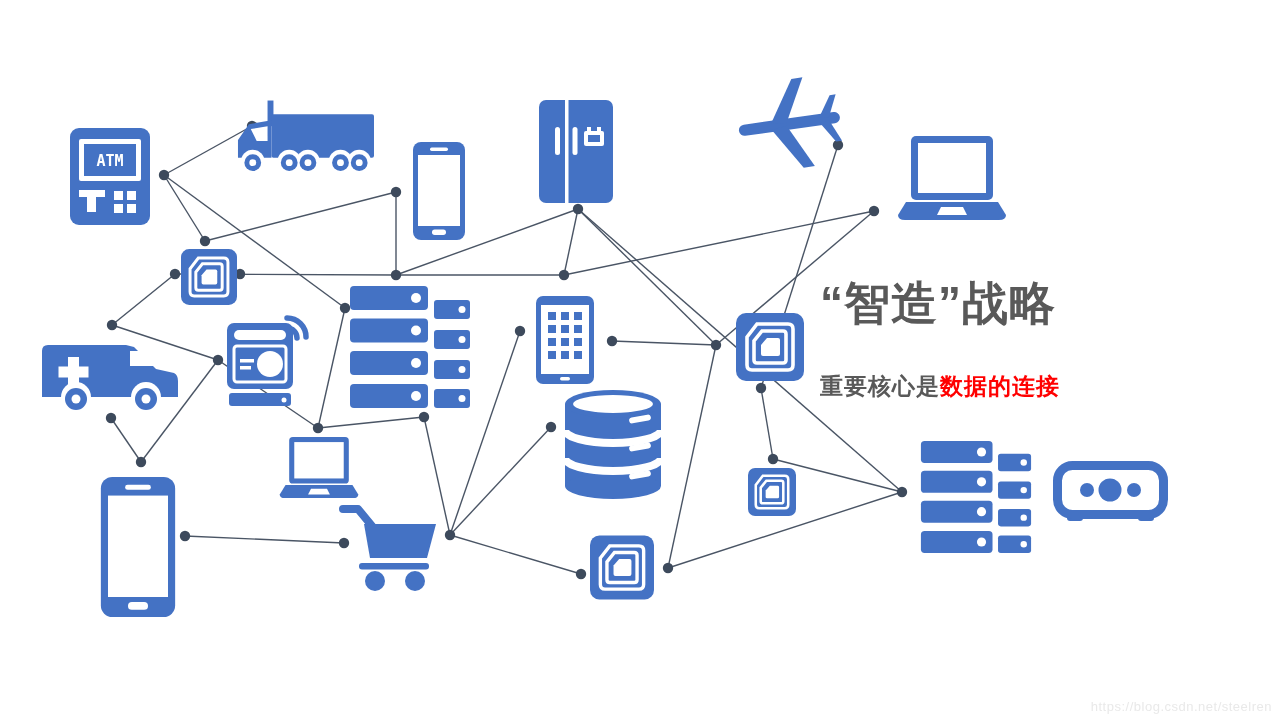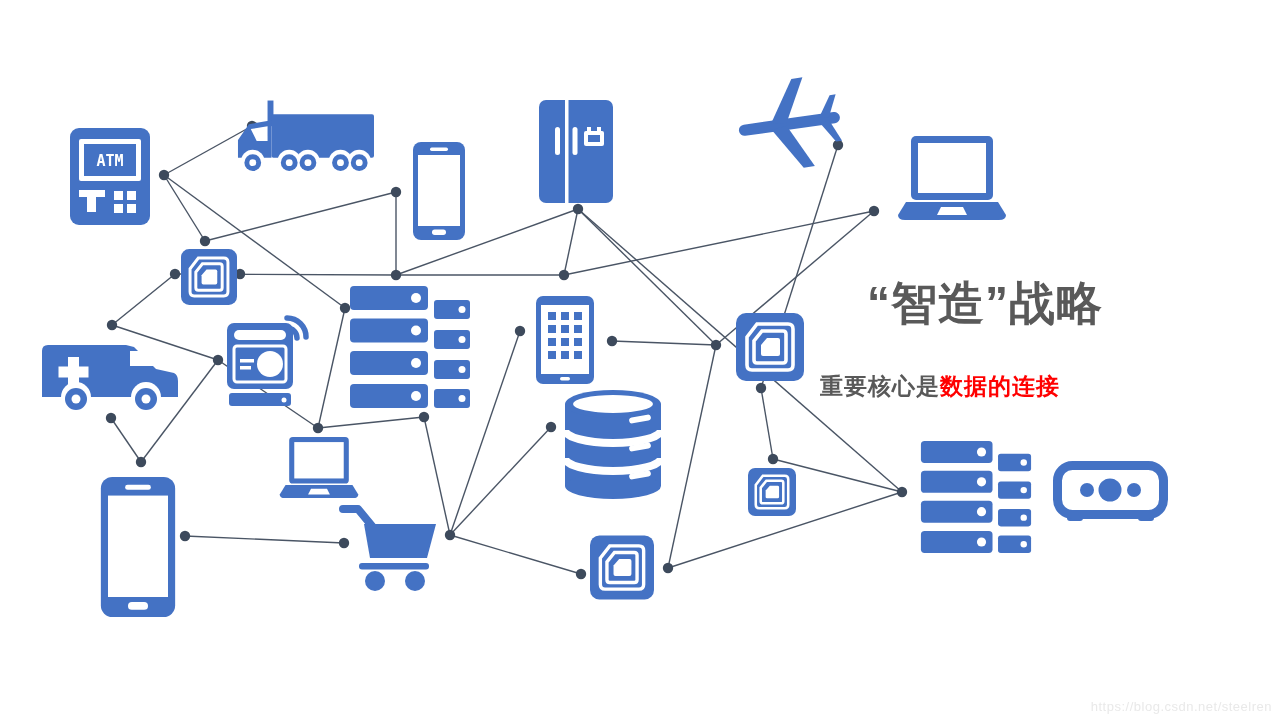--- a/index.html
+++ b/index.html
@@ -7,21 +7,20 @@
     position:relative;width:1280px;height:720px;background:#fff;overflow:hidden;
     font-family:"Liberation Sans","DejaVu Sans",sans-serif;
   }
   #net{position:absolute;left:0;top:0;width:1280px;height:720px;}
   .icon{position:absolute;}
   .icon svg{display:block;width:100%;height:100%;}
   .titleblock{position:absolute;left:820px;top:278px;width:460px;}
   .title{
     font-size:46px;font-weight:700;letter-spacing:1px;line-height:1.1;
     white-space:nowrap;
-    margin-left:47px;
   }
   .subtitle{
     margin-top:42px;font-size:23px;font-weight:700;letter-spacing:1px;white-space:nowrap;
   }
   .watermark{
     position:absolute;right:8px;bottom:6px;font-size:13px;letter-spacing:.5px;
   }
 </style>
 </head>
 <body>

